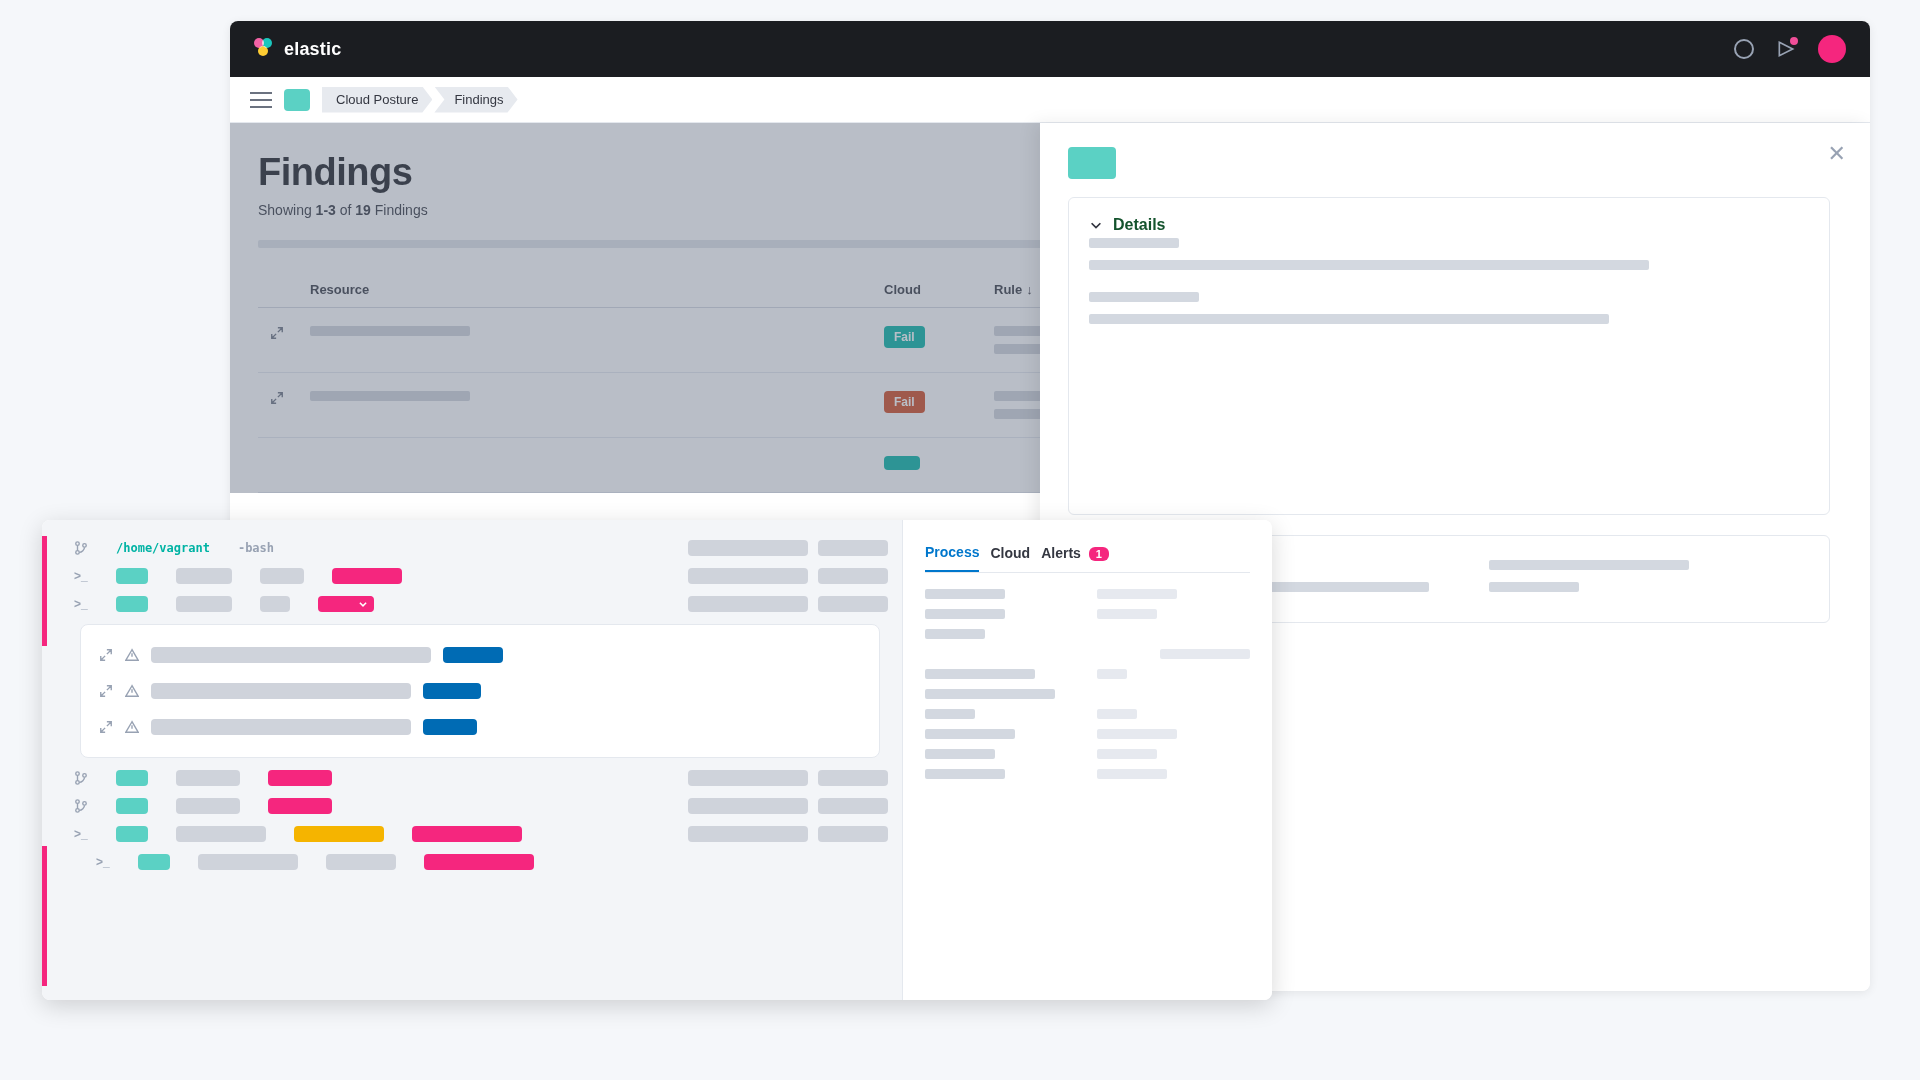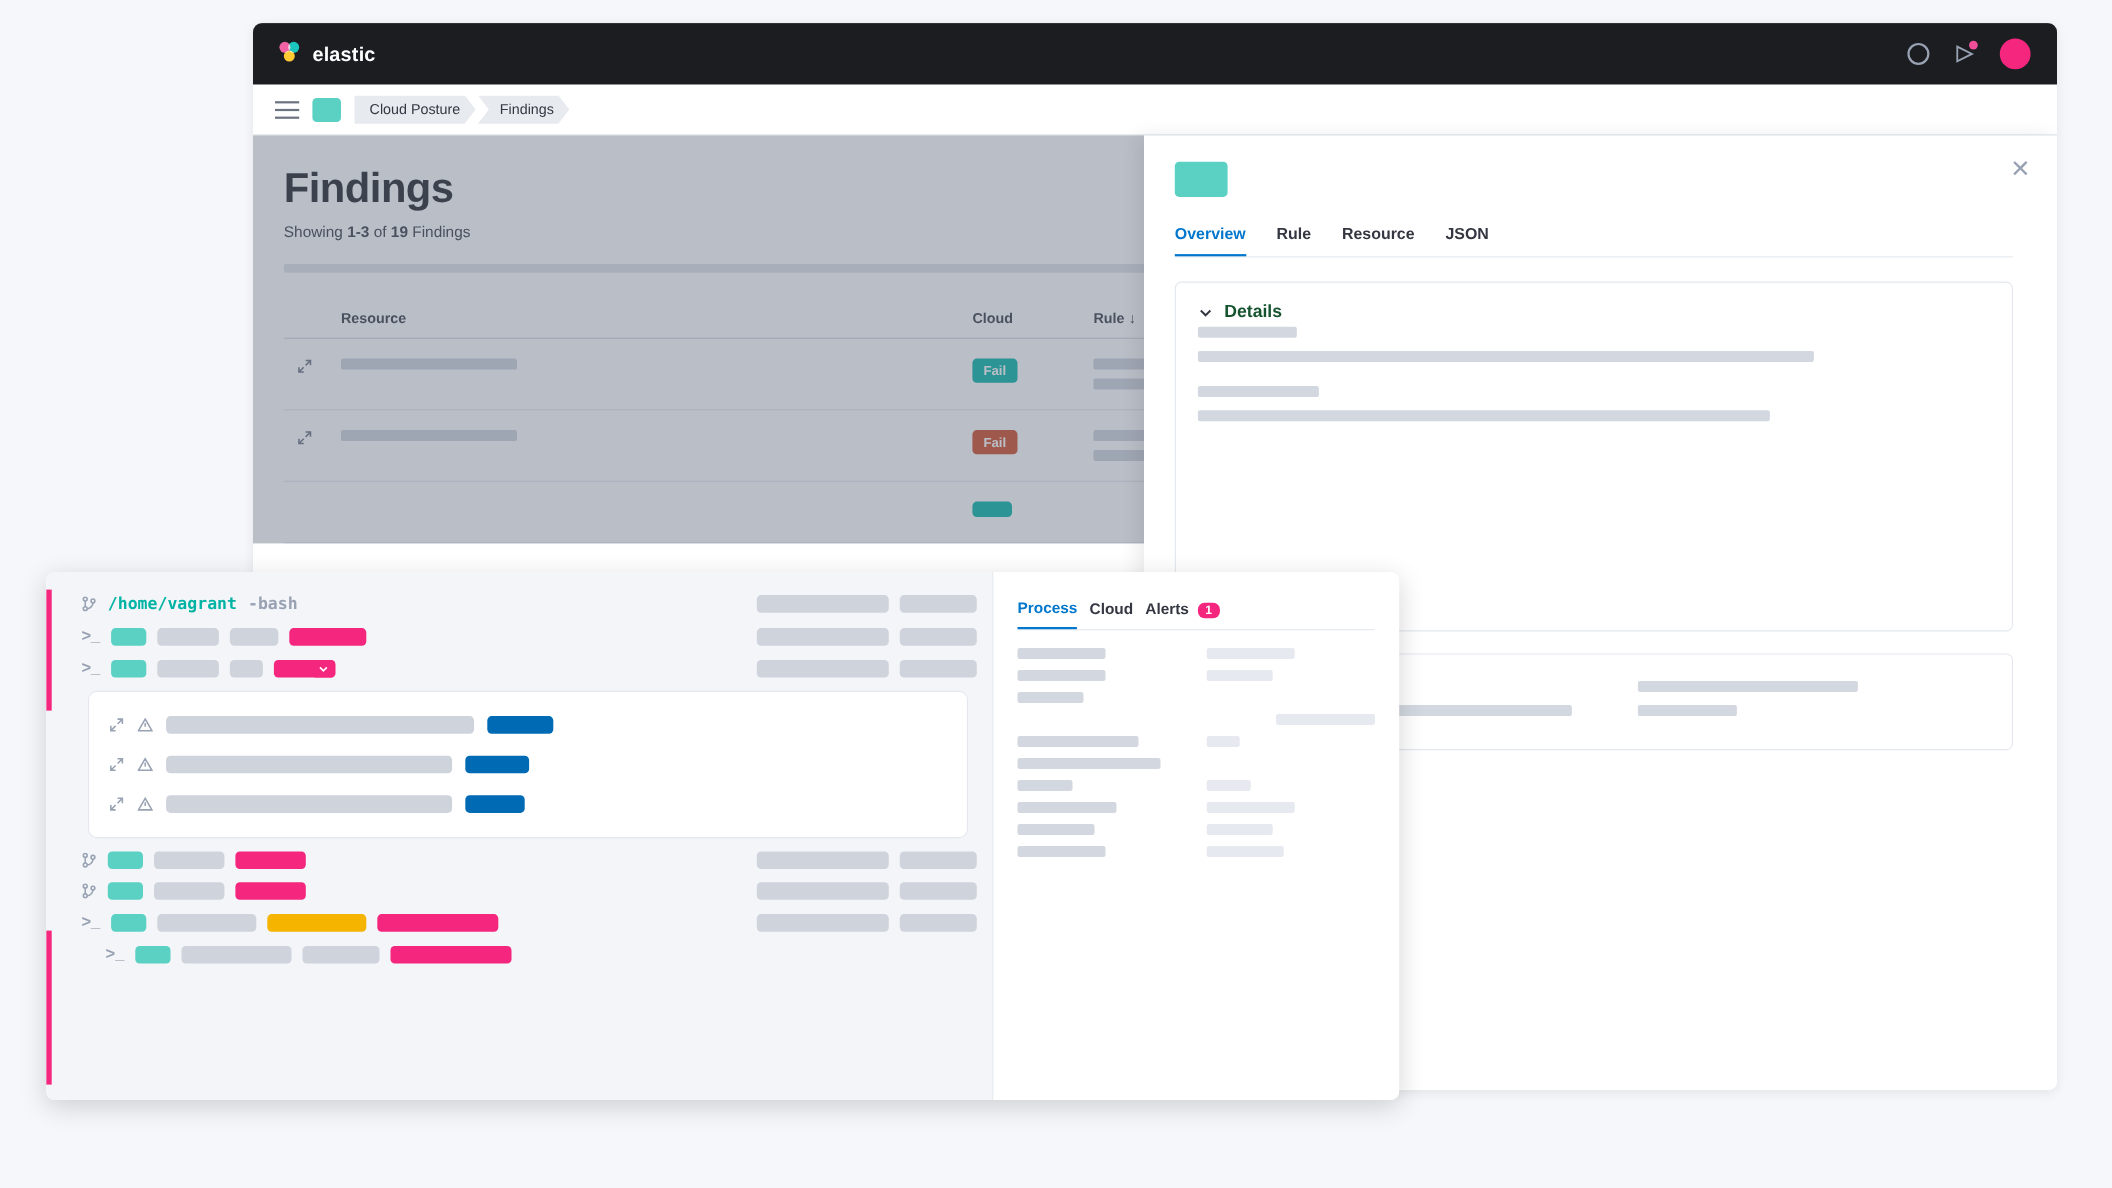--- a/index.html
+++ b/index.html
@@ -139,21 +139,21 @@
     display: flex;
     overflow: hidden;
     z-index: 10;
   }
   .tree-pane { flex: 1; background: #f3f5f8; padding: 14px 14px 14px 8px; overflow: hidden; }
   .info-pane { width: 370px; background: #fff; border-left: 1px solid #e4e8ee; padding: 18px 22px; }
   .stripe { position: absolute; left: 0; width: 5px; background: #f5267e; }
   .stripe.s1 { top: 16px; height: 110px; }
   .stripe.s2 { top: 326px; height: 140px; }
 
-  .trow { display: flex; align-items: center; gap: 10px; padding: 6px 0 6px 24px; font-size: 15px; }
+  .trow { display: flex; align-items: center; gap: 28px; padding: 6px 0 6px 24px; font-size: 12px; }
   .ticon { width: 14px; height: 14px; color: #98a2b3; flex: 0 0 auto; }
   .tchip { height: 16px; border-radius: 4px; }
   .c-teal { background: #5bd1c4; }
   .c-gray { background: #cfd3db; }
   .c-pink { background: #f5267e; }
   .c-blue { background: #006bb4; }
   .c-amber { background: #f5b400; }
   .c-lgray { background: #d3d8e0; }
   .c-vlgray { background: #e6e9ef; }
   .prompt { color: #98a2b3; font-weight: 700; }
@@ -281,26 +281,20 @@
         </tr>
       </tbody>
     </table>
   </div>
 
   <div class="flyout">
     <div class="fly-close">✕</div>
     <div class="fly-head">
       <div class="fly-chip"></div>
     </div>
-    <div class="tabs">
-      <div class="tab active">Overview</div>
-      <div class="tab">Rule</div>
-      <div class="tab">Resource</div>
-      <div class="tab">JSON</div>
-    </div>
 
     <div class="panel">
       <div class="panel-hd">
         <svg width="14" height="14" viewBox="0 0 16 16" fill="none" stroke="#343741" stroke-width="2">
             <path d="M3 6l5 5 5-5"></path>
           </svg>
         <span>Details</span>
       </div>
       <div class="det-line">
           <span class="ph2" style="width:90px"></span>

